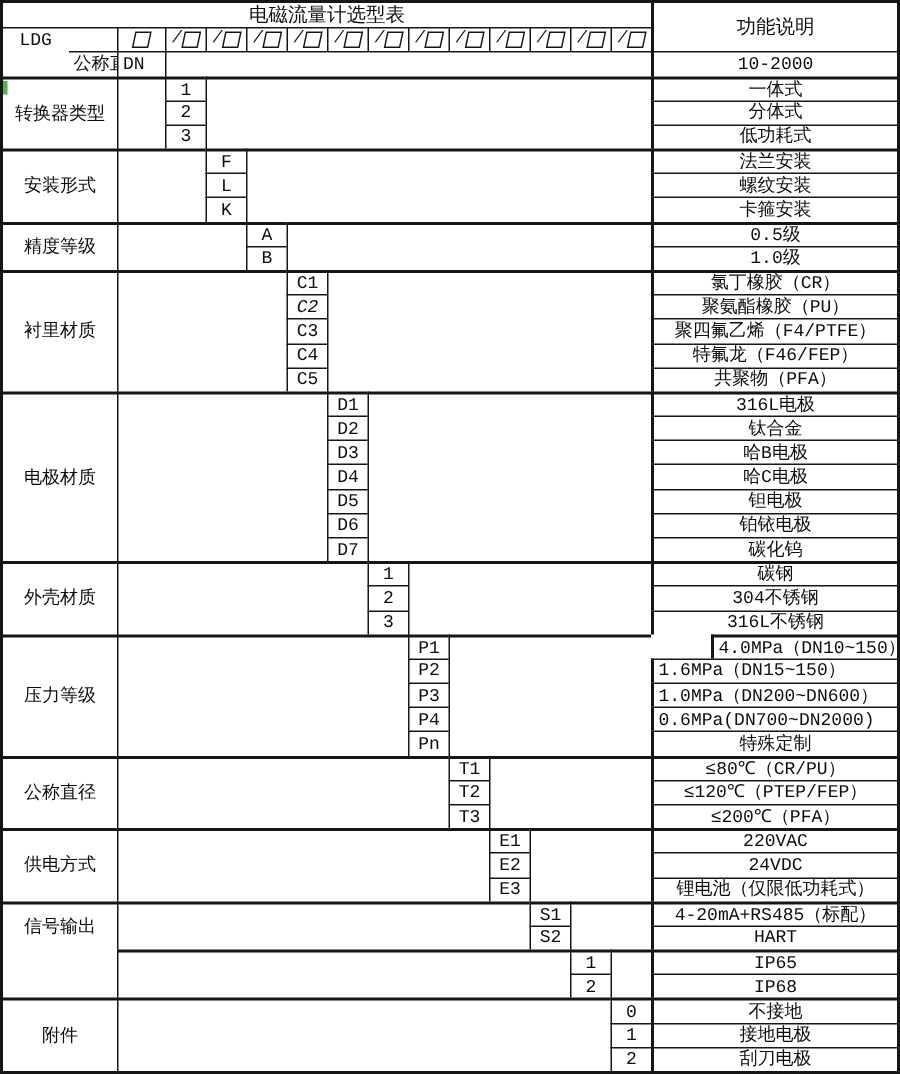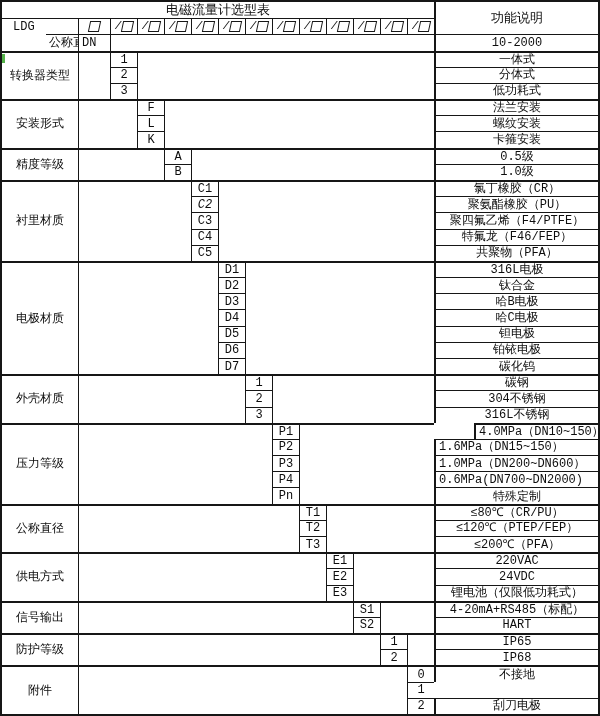--- a/index.html
+++ b/index.html
@@ -174,21 +174,21 @@
     <div class="c gt" style="grid-area: 27 / 9 / 28 / 10;">P1</div>
     <div class="c" style="grid-area: 28 / 9 / 29 / 10;">P2</div>
     <div class="c" style="grid-area: 29 / 9 / 30 / 10;">P3</div>
     <div class="c" style="grid-area: 30 / 9 / 31 / 10;">P4</div>
     <div class="c" style="grid-area: 31 / 9 / 32 / 10;">Pn</div>
     <div class="c gt" style="grid-area: 27 / 10 / 32 / 15;"></div>
     <div class="c vl gt left pl2" style="grid-area: 27 / 15 / 28 / 16; margin-left: 40px;">4.0MPa（DN10~150）</div>
     <div class="c vl left pl2" style="grid-area: 28 / 15 / 29 / 16;">1.6MPa（DN15~150）</div>
     <div class="c vl left pl2" style="grid-area: 29 / 15 / 30 / 16;">1.0MPa（DN200~DN600）</div>
     <div class="c vl left pl2" style="grid-area: 30 / 15 / 31 / 16;">0.6MPa(DN700~DN2000)</div>
-    <div class="c vl" style="grid-area: 31 / 15 / 32 / 16; font-family: Liberation Serif, serif;">特殊定制</div>
+    <div class="c vl" style="grid-area: 31 / 15 / 32 / 16;">特殊定制</div>
     <div class="c nl gt" style="grid-area: 32 / 1 / 35 / 2;">公称直径</div>
     <div class="c gt" style="grid-area: 32 / 2 / 35 / 10;"></div>
     <div class="c gt" style="grid-area: 32 / 10 / 33 / 11;">T1</div>
     <div class="c" style="grid-area: 33 / 10 / 34 / 11;">T2</div>
     <div class="c" style="grid-area: 34 / 10 / 35 / 11;">T3</div>
     <div class="c gt" style="grid-area: 32 / 11 / 35 / 15;"></div>
     <div class="c vl gt" style="grid-area: 32 / 15 / 33 / 16;">≤80℃（CR/PU）</div>
     <div class="c vl" style="grid-area: 33 / 15 / 34 / 16;">≤120℃（PTEP/FEP）</div>
     <div class="c vl" style="grid-area: 34 / 15 / 35 / 16;">≤200℃（PFA）</div>
     <div class="c nl gt" style="grid-area: 35 / 1 / 38 / 2;">供电方式</div>
@@ -200,27 +200,27 @@
     <div class="c vl gt" style="grid-area: 35 / 15 / 36 / 16;">220VAC</div>
     <div class="c vl" style="grid-area: 36 / 15 / 37 / 16;">24VDC</div>
     <div class="c vl" style="grid-area: 37 / 15 / 38 / 16;">锂电池（仅限低功耗式）</div>
     <div class="c nl gt" style="grid-area: 38 / 1 / 40 / 2;">信号输出</div>
     <div class="c gt" style="grid-area: 38 / 2 / 40 / 12;"></div>
     <div class="c gt" style="grid-area: 38 / 12 / 39 / 13;">S1</div>
     <div class="c" style="grid-area: 39 / 12 / 40 / 13;">S2</div>
     <div class="c gt" style="grid-area: 38 / 13 / 40 / 15;"></div>
     <div class="c vl gt" style="grid-area: 38 / 15 / 39 / 16;">4-20mA+RS485（标配）</div>
     <div class="c vl" style="grid-area: 39 / 15 / 40 / 16;">HART</div>
-    <div class="c nl gt" style="grid-area: 40 / 1 / 42 / 2;">防护等级</div>
     <div class="c gt" style="grid-area: 40 / 2 / 42 / 13;"></div>
     <div class="c gt" style="grid-area: 40 / 13 / 41 / 14;">1</div>
     <div class="c" style="grid-area: 41 / 13 / 42 / 14;">2</div>
     <div class="c gt" style="grid-area: 40 / 14 / 42 / 15;"></div>
     <div class="c vl gt" style="grid-area: 40 / 15 / 41 / 16;">IP65</div>
     <div class="c vl" style="grid-area: 41 / 15 / 42 / 16;">IP68</div>
     <div class="c nl gt" style="grid-area: 42 / 1 / 45 / 2;">附件</div>
     <div class="c gt" style="grid-area: 42 / 2 / 45 / 14;"></div>
     <div class="c gt" style="grid-area: 42 / 14 / 43 / 15;">0</div>
     <div class="c" style="grid-area: 43 / 14 / 44 / 15;">1</div>
     <div class="c" style="grid-area: 44 / 14 / 45 / 15;">2</div>
     <div class="c vl gt" style="grid-area: 42 / 15 / 43 / 16;">不接地</div>
+    <div class="c vl" style="grid-area: 43 / 15 / 44 / 16;">接地电极</div>
     <div class="c vl" style="grid-area: 44 / 15 / 45 / 16;">刮刀电极</div>
   </div>
 
 </body></html>

